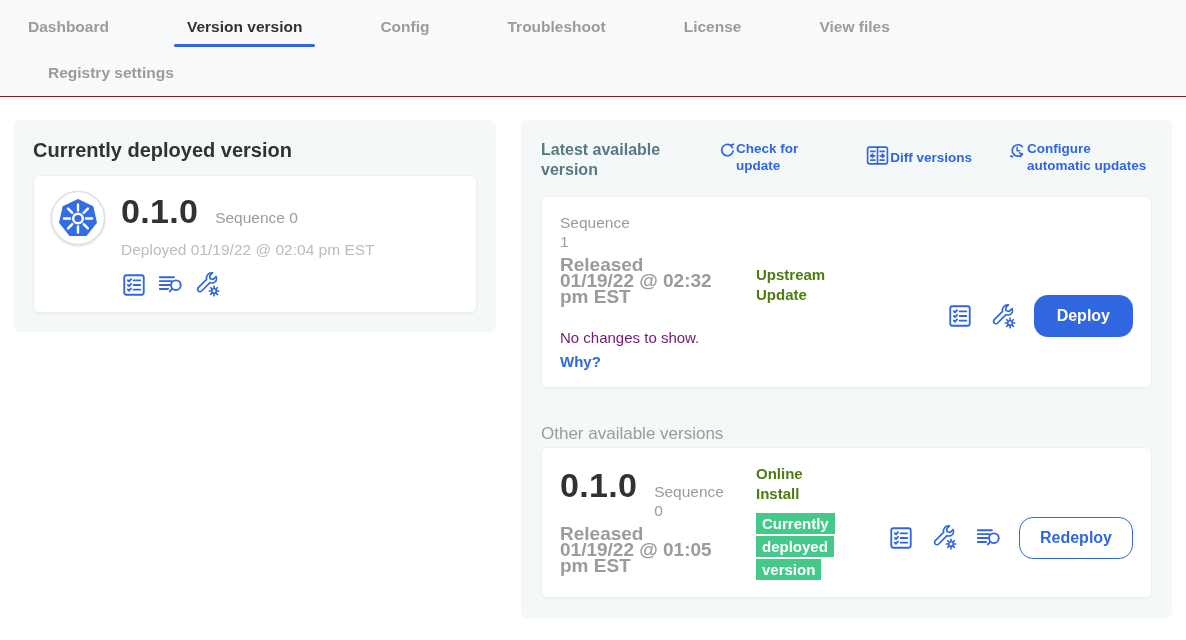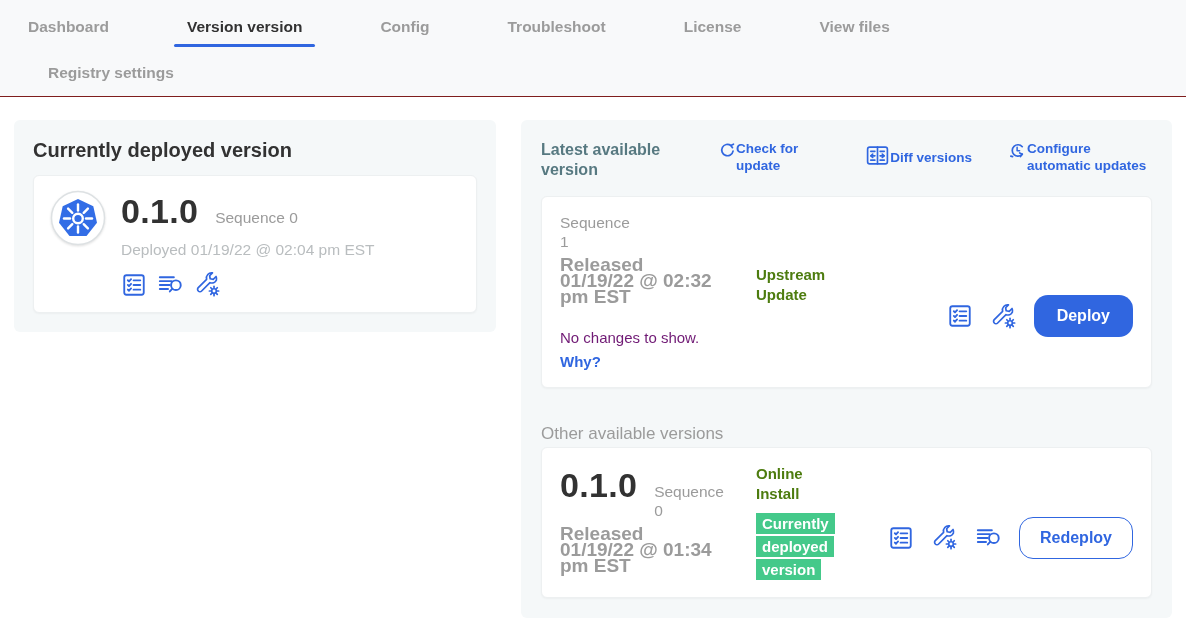--- a/index.html
+++ b/index.html
@@ -252,21 +252,21 @@
     </div>
 
     <h4 class="other-title">Other available versions</h4>
 
     <div class="release-card">
       <div class="ver-col">
         <div class="version-row">
           <span class="version-big">0.1.0</span>
           <span class="sequence wrap">Sequence 0</span>
         </div>
-        <div class="released">Released 01/19/22 @ 01:34 pm EST</div>
+        <div class="released">Released 01/19/22 @ 01:05 pm EST</div>
       </div>
       <div class="src-col">
         <div class="source-label">Online Install</div>
         <div class="badge-wrap">
           <span class="badge">Currently deployed version</span>
         </div>
       </div>
       <div class="act-col c2">
         <span class="vicon">
             <svg width="26" height="26" viewBox="0 0 24 24">

